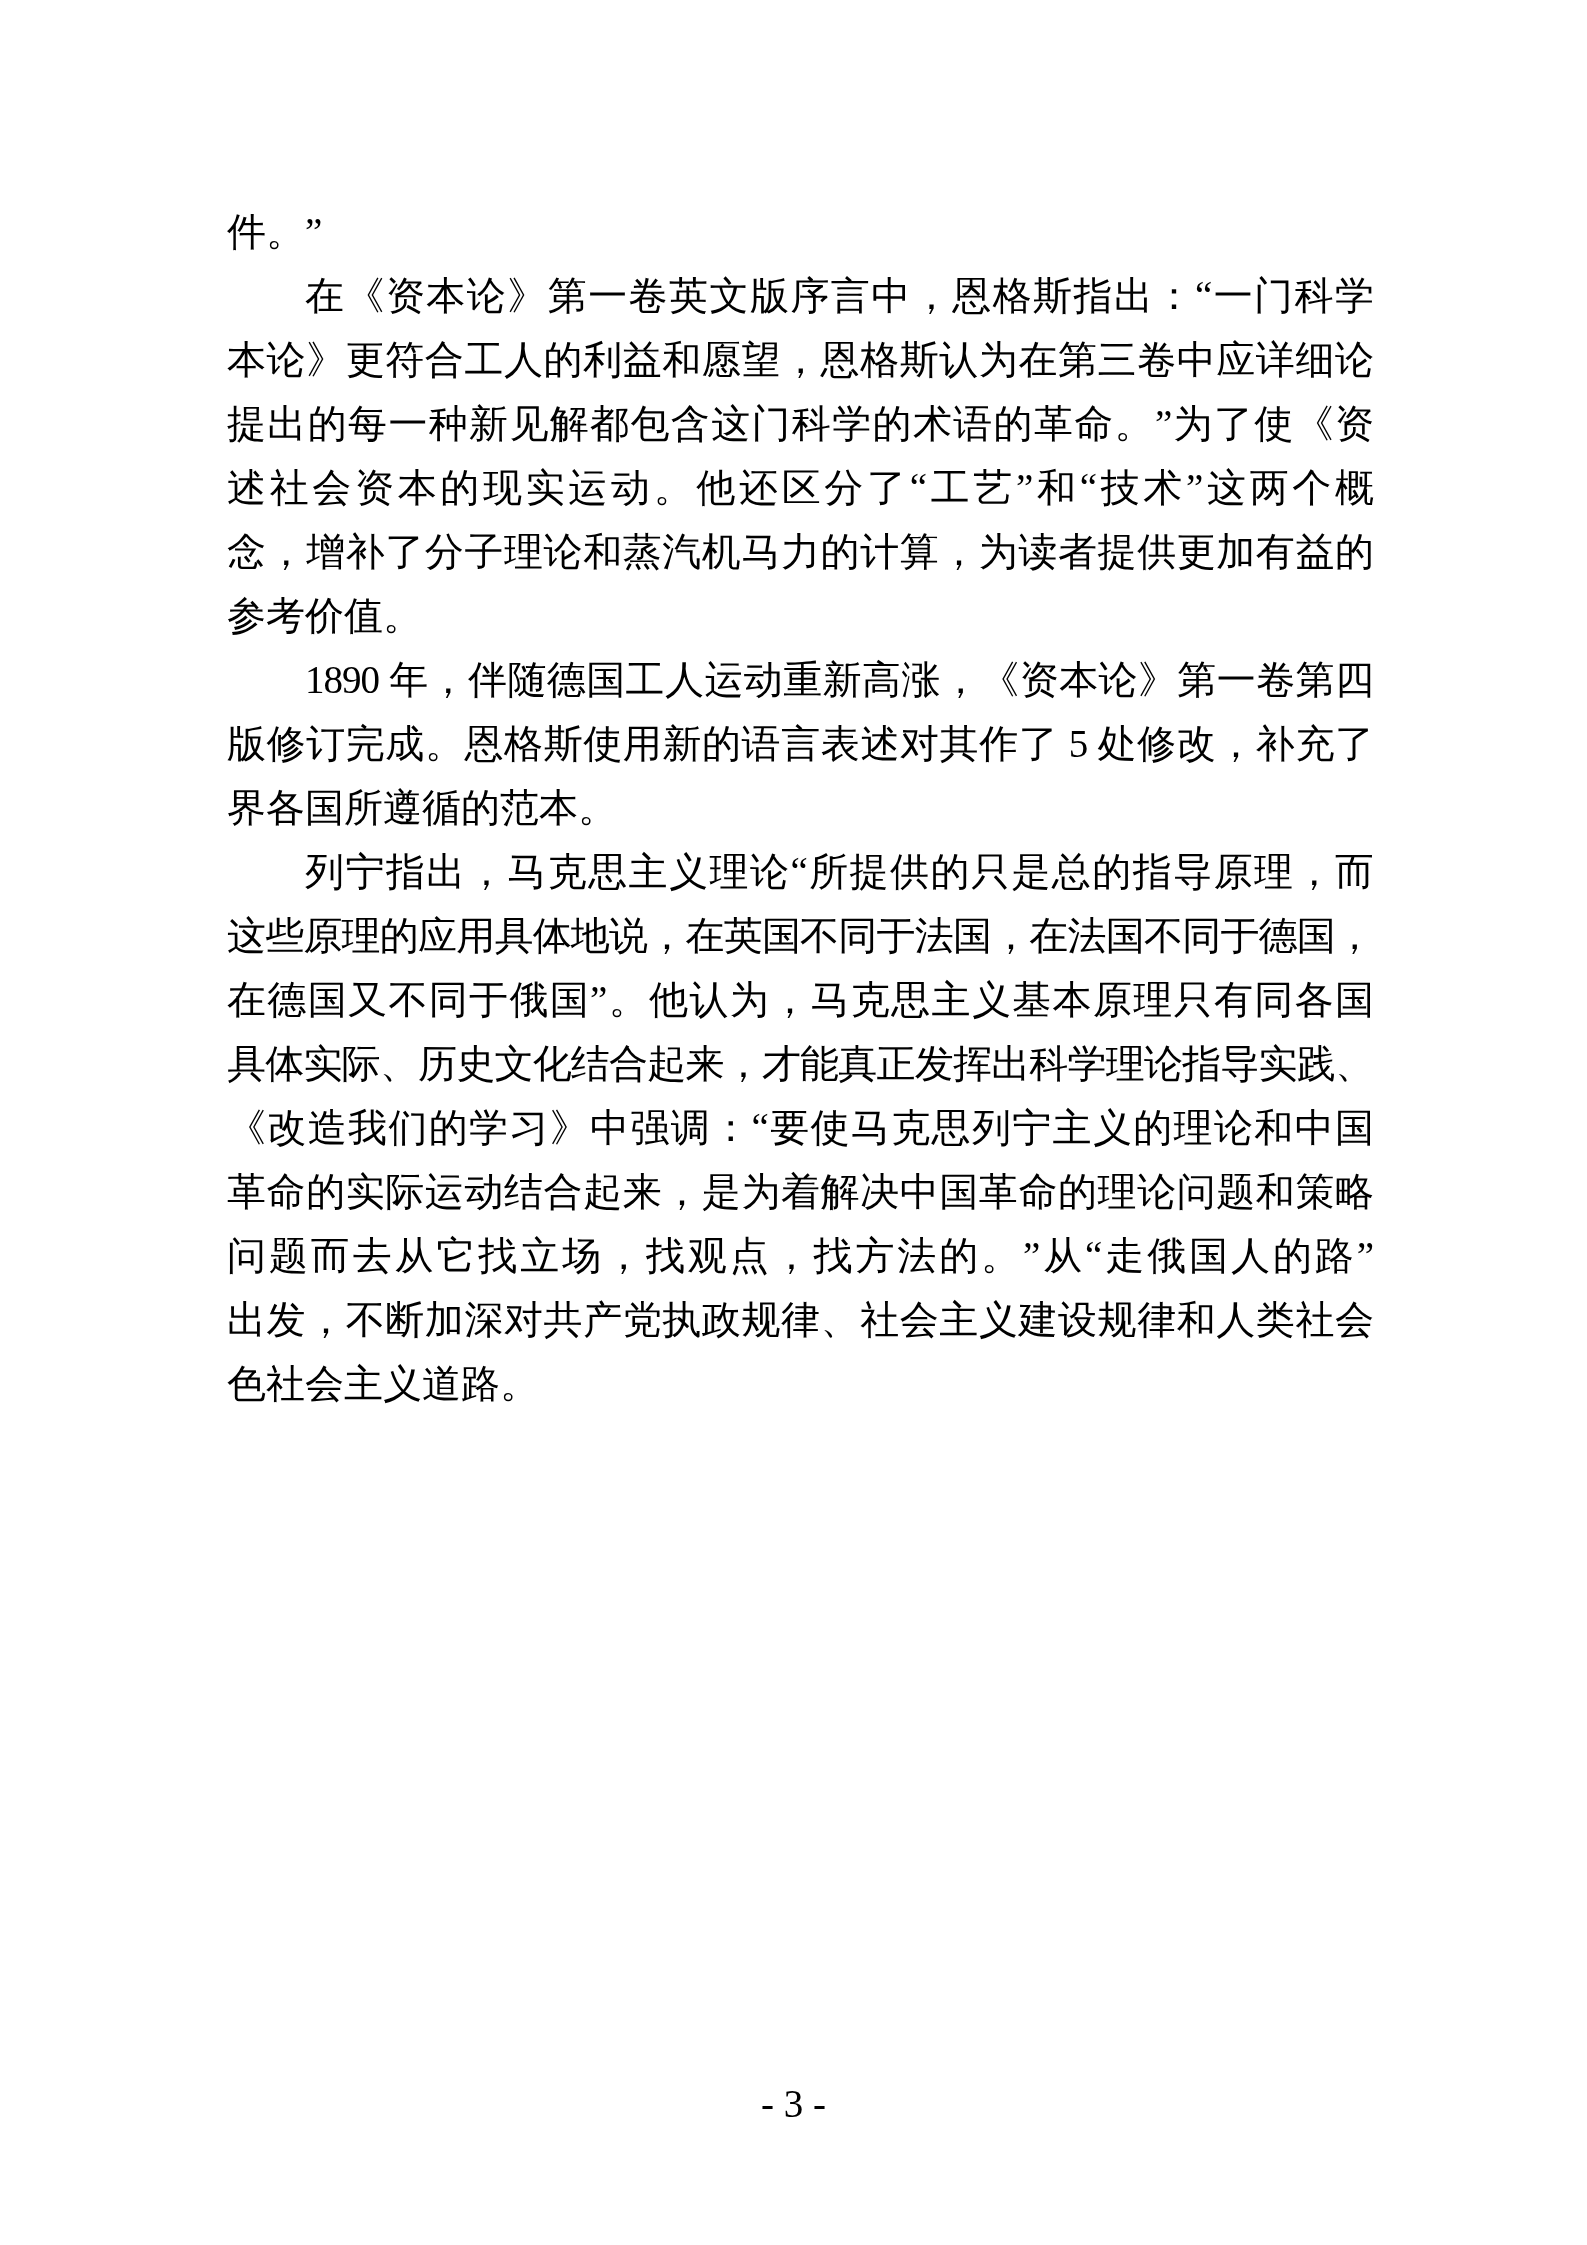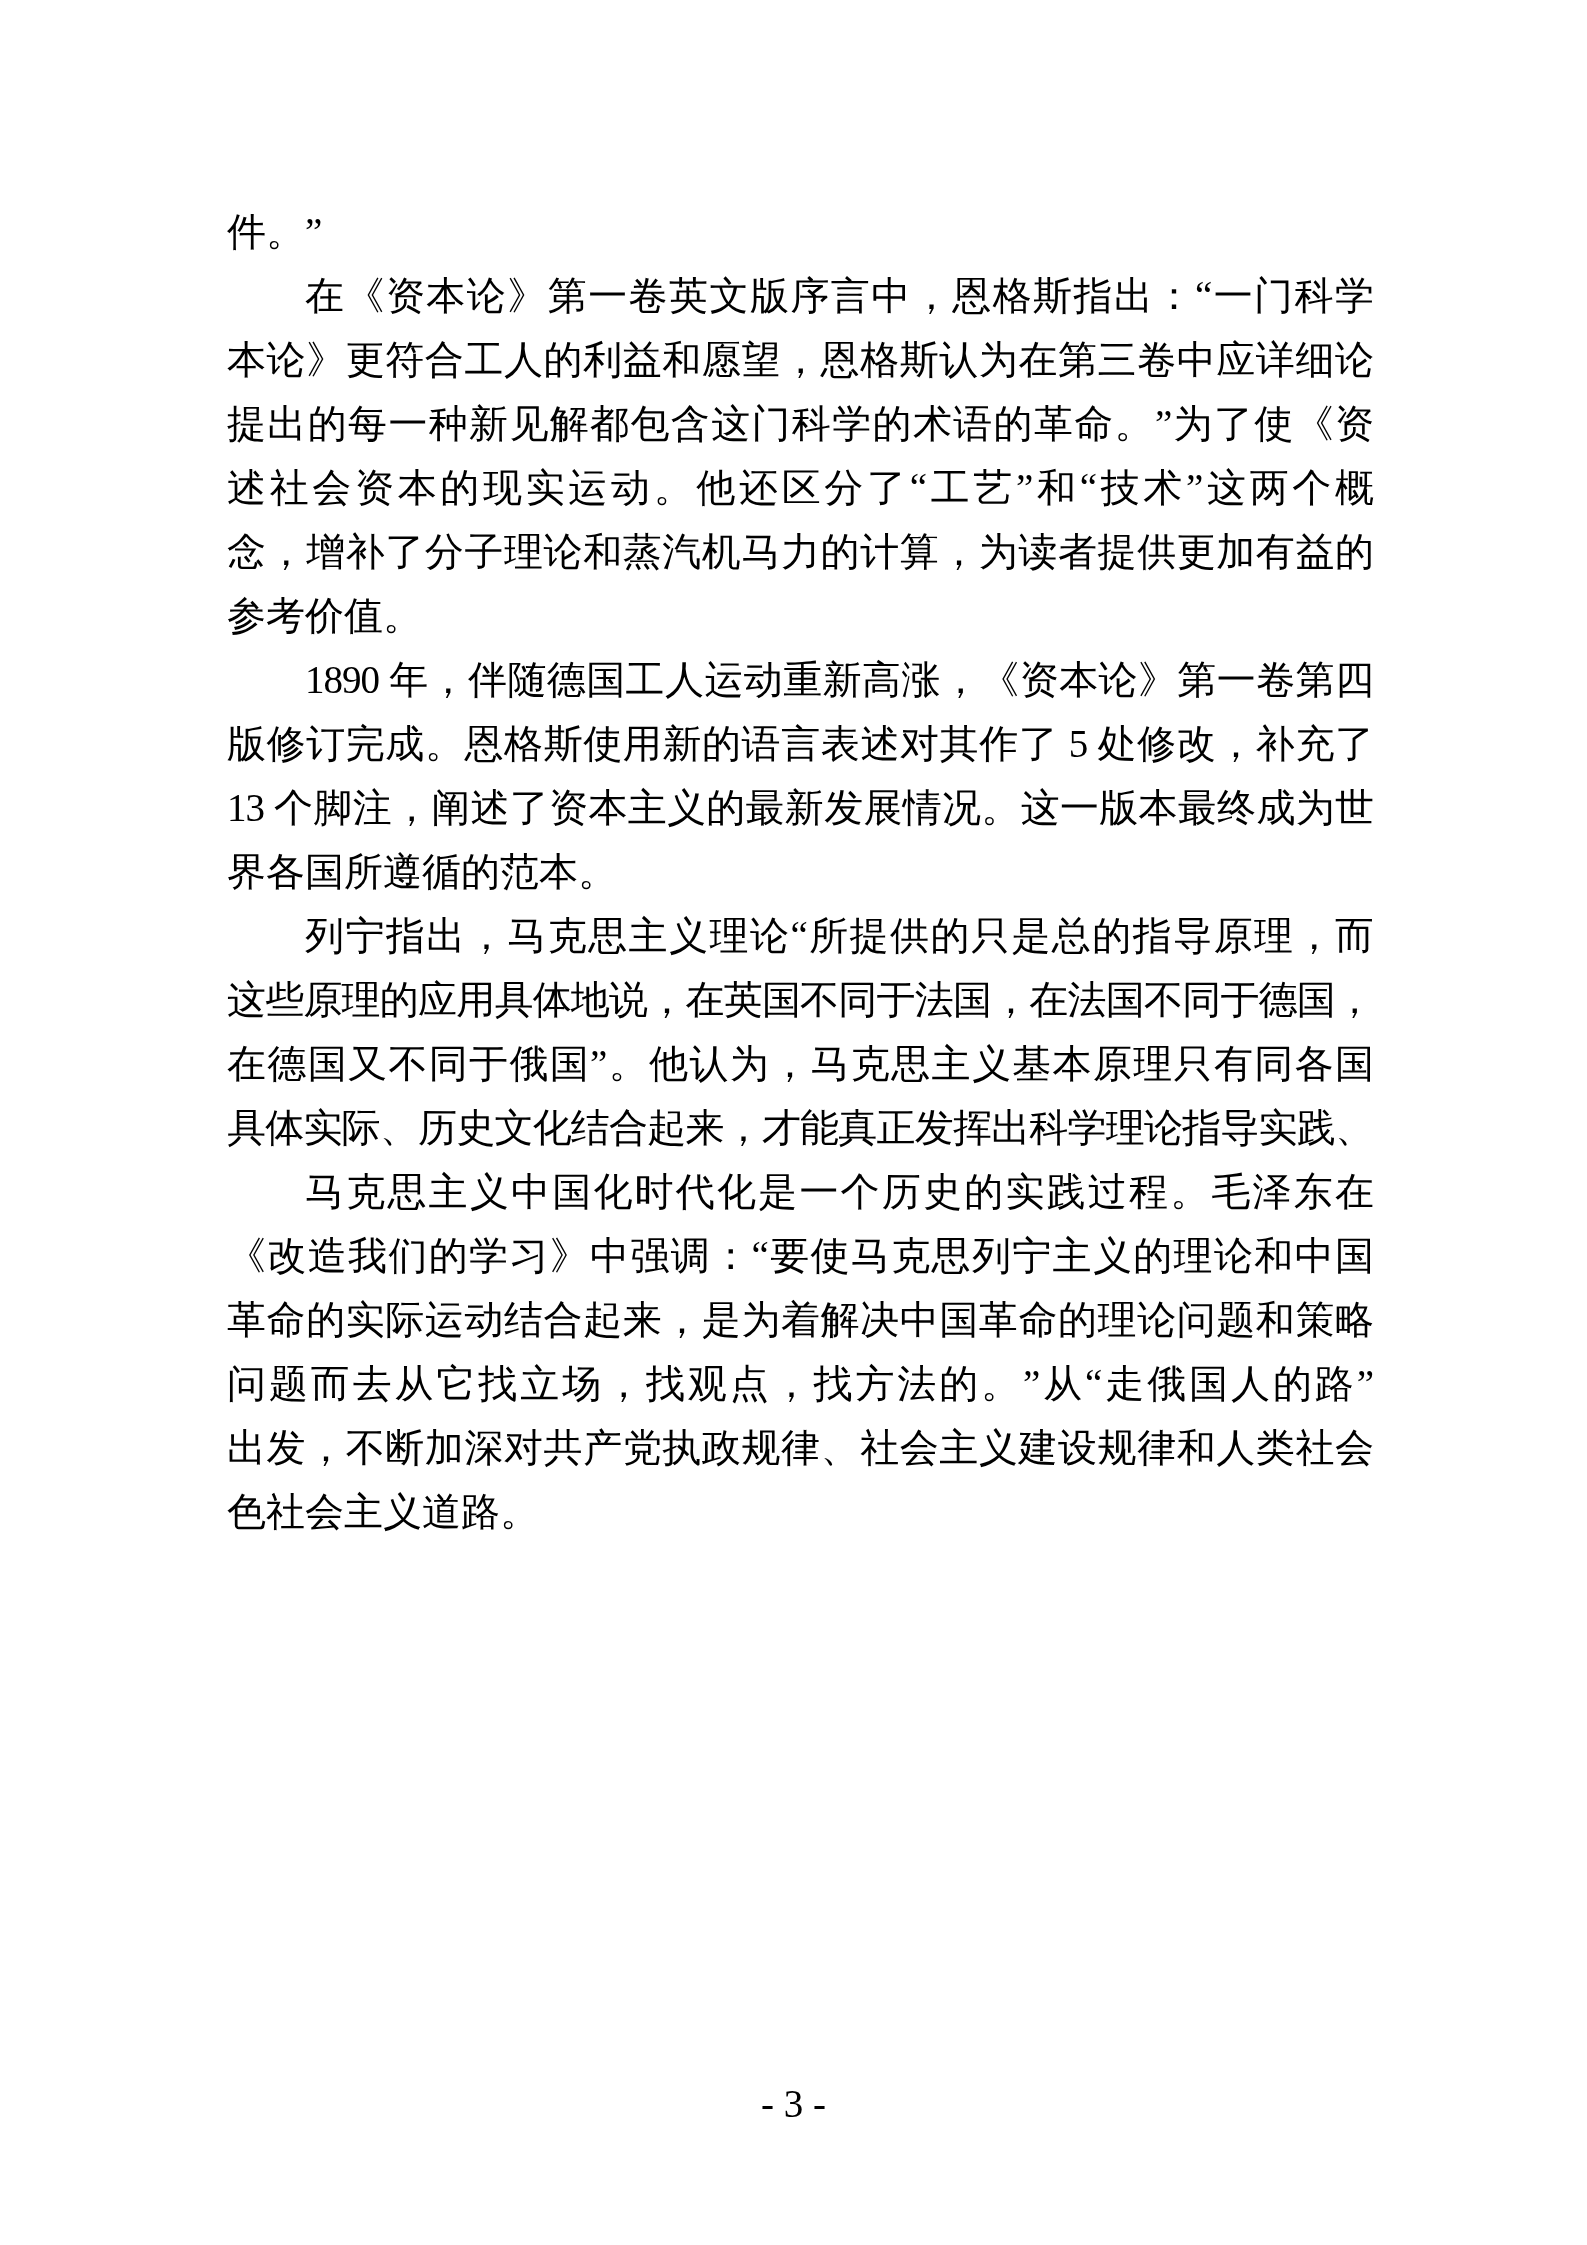--- a/index.html
+++ b/index.html
@@ -69,31 +69,29 @@
         <div class="line indent">在《资本论》第一卷英文版序言中，恩格斯指出：“一门科学</div>
         <div class="line">本论》更符合工人的利益和愿望，恩格斯认为在第三卷中应详细论</div>
         <div class="line">提出的每一种新见解都包含这门科学的术语的革命。”为了使《资</div>
         <div class="line">述社会资本的现实运动。他还区分了“工艺”和“技术”这两个概</div>
         <div class="line">念，增补了分子理论和蒸汽机马力的计算，为读者提供更加有益的</div>
         <div class="line last">参考价值。</div>
       </div>
       <div class="paragraph">
         <div class="line indent">1890 年，伴随德国工人运动重新高涨，《资本论》第一卷第四</div>
         <div class="line">版修订完成。恩格斯使用新的语言表述对其作了 5 处修改，补充了</div>
-        <div class="line">13 个脚注，阐述了资本主义的最新发展情况。这一版本最终成为世</div>
         <div class="line last">界各国所遵循的范本。</div>
       </div>
       <div class="paragraph">
         <div class="line indent">列宁指出，马克思主义理论“所提供的只是总的指导原理，而</div>
         <div class="line">这些原理的应用具体地说，在英国不同于法国，在法国不同于德国，</div>
         <div class="line">在德国又不同于俄国”。他认为，马克思主义基本原理只有同各国</div>
         <div class="line">具体实际、历史文化结合起来，才能真正发挥出科学理论指导实践、</div>
       </div>
       <div class="paragraph">
-        <div class="line indent">马克思主义中国化时代化是一个历史的实践过程。毛泽东在</div>
         <div class="line">《改造我们的学习》中强调：“要使马克思列宁主义的理论和中国</div>
         <div class="line">革命的实际运动结合起来，是为着解决中国革命的理论问题和策略</div>
         <div class="line">问题而去从它找立场，找观点，找方法的。”从“走俄国人的路”</div>
         <div class="line">出发，不断加深对共产党执政规律、社会主义建设规律和人类社会</div>
         <div class="line last">色社会主义道路。</div>
       </div>
     </div>
   <div class="footer">
     <span class="page-number">- 3 -</span>
   </div>

